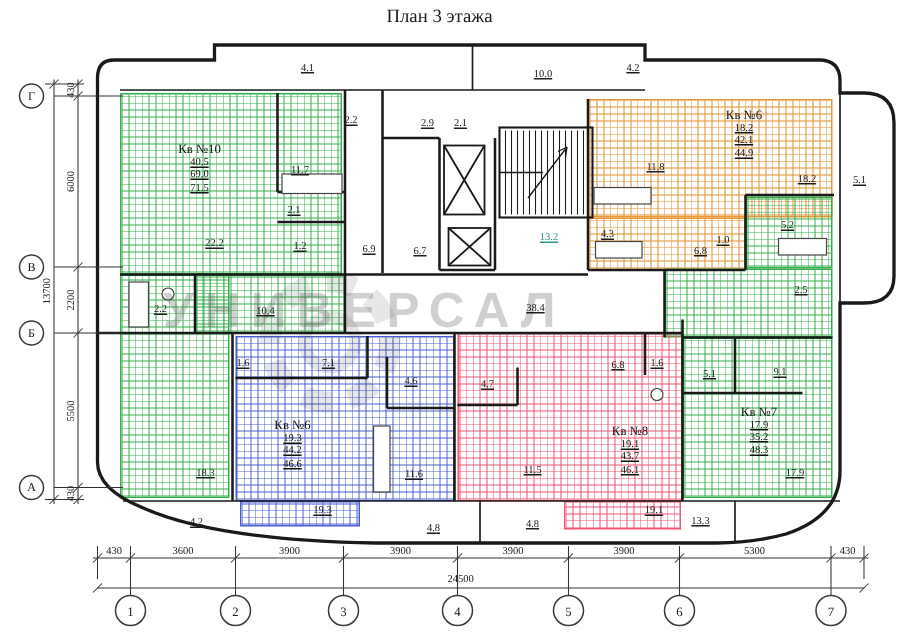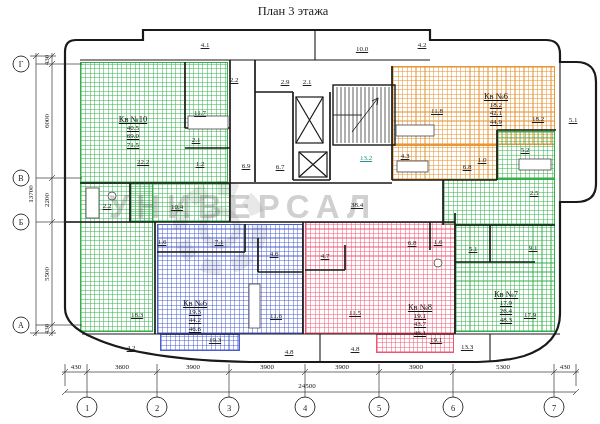--- a/index.html
+++ b/index.html
@@ -21,21 +21,21 @@
       repeating-linear-gradient(0deg,rgba(239,85,112,.5) 0 1px,transparent 1px 4.5px),
       repeating-linear-gradient(90deg,rgba(239,85,112,.5) 0 1px,transparent 1px 4.5px);}
   svg.linework{position:absolute;left:0;top:0;z-index:2;pointer-events:none;}
   .wm{position:absolute;transform:translate(-50%,-50%);font-family:"Liberation Sans",sans-serif;
       font-weight:bold;font-size:33px;letter-spacing:7px;color:rgba(100,100,100,.30);
       white-space:nowrap;z-index:3;}
   .lbl{position:absolute;transform:translate(-50%,-50%);font-size:7px;color:#1d1d1d;
        text-decoration:underline;text-underline-offset:1px;white-space:nowrap;z-index:5;}
   .lbl.teal{color:#2a958f;}
   .apt{position:absolute;transform:translateX(-50%);text-align:center;z-index:5;color:#111;}
-  .apt .name{font-size:8.5px;text-decoration:underline;text-underline-offset:1px;white-space:nowrap;margin-top:20px;}
+  .apt .name{font-size:8.5px;text-underline-offset:1px;white-space:nowrap;}
   .apt .v{font-size:7px;text-decoration:underline;text-underline-offset:1px;line-height:1.2;}
   .axis{position:absolute;transform:translate(-50%,-50%);border:1px solid #3a3a3a;border-radius:50%;
         background:#fff;display:flex;align-items:center;justify-content:center;color:#1a1a1a;z-index:5;}
   .axis.row{width:15px;height:15px;font-size:8px;}
   .axis.col{width:19px;height:19px;font-size:8.5px;}
   .dim{position:absolute;transform:translate(-50%,-50%);font-size:7px;color:#222;
        white-space:nowrap;z-index:5;}
   .dimv{position:absolute;transform:translate(-50%,-50%) rotate(-90deg);font-size:7px;color:#222;
         white-space:nowrap;z-index:5;}
 </style>
@@ -132,21 +132,21 @@
   </div>
   <div class="apt" style="left:420px;top:282px">
     <div class="name">Кв №8</div>
     <div class="v">19.1</div>
     <div class="v">43.7</div>
     <div class="v">46.1</div>
   </div>
   <div class="apt" style="left:506px;top:269px">
     <div class="name">Кв №7</div>
     <div class="v">17.9</div>
-    <div class="v">26.4</div>
+    <div class="v">35.2</div>
     <div class="v">48.3</div>
   </div>
 
   <span class="lbl" style="left:205px;top:45px">4.1</span>
   <span class="lbl" style="left:362px;top:49px">10.0</span>
   <span class="lbl" style="left:422px;top:45px">4.2</span>
   <span class="lbl" style="left:234px;top:80px">2.2</span>
   <span class="lbl" style="left:285px;top:82px">2.9</span>
   <span class="lbl" style="left:307px;top:82px">2.1</span>
   <span class="lbl" style="left:200px;top:113px">11.7</span>
@@ -160,21 +160,21 @@
   <span class="lbl" style="left:177px;top:207px">10.4</span>
   <span class="lbl" style="left:405px;top:156px">4.3</span>
   <span class="lbl" style="left:437px;top:111px">11.8</span>
   <span class="lbl" style="left:538px;top:119px">18.2</span>
   <span class="lbl" style="left:467px;top:167px">6.8</span>
   <span class="lbl" style="left:482px;top:160px">1.0</span>
   <span class="lbl" style="left:573px;top:120px">5.1</span>
   <span class="lbl" style="left:525px;top:150px">5.2</span>
   <span class="lbl" style="left:534px;top:193px">2.5</span>
   <span class="lbl" style="left:473px;top:249px">5.1</span>
-  <span class="lbl" style="left:533px;top:248px">9.1</span>
+  <span class="lbl" style="left:520px;top:248px">9.1</span>
   <span class="lbl" style="left:530px;top:315px">17.9</span>
   <span class="lbl" style="left:357px;top:205px">38.4</span>
   <span class="lbl" style="left:162px;top:242px">1.6</span>
   <span class="lbl" style="left:219px;top:242px">7.1</span>
   <span class="lbl" style="left:274px;top:254px">4.6</span>
   <span class="lbl" style="left:276px;top:316px">11.6</span>
   <span class="lbl" style="left:215px;top:340px">19.3</span>
   <span class="lbl" style="left:412px;top:243px">6.8</span>
   <span class="lbl" style="left:438px;top:242px">1.6</span>
   <span class="lbl" style="left:325px;top:256px">4.7</span>

